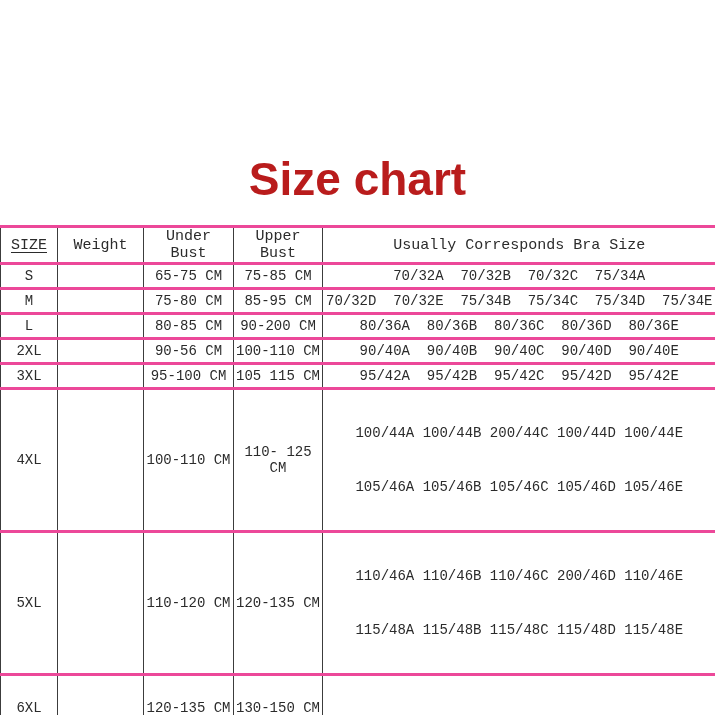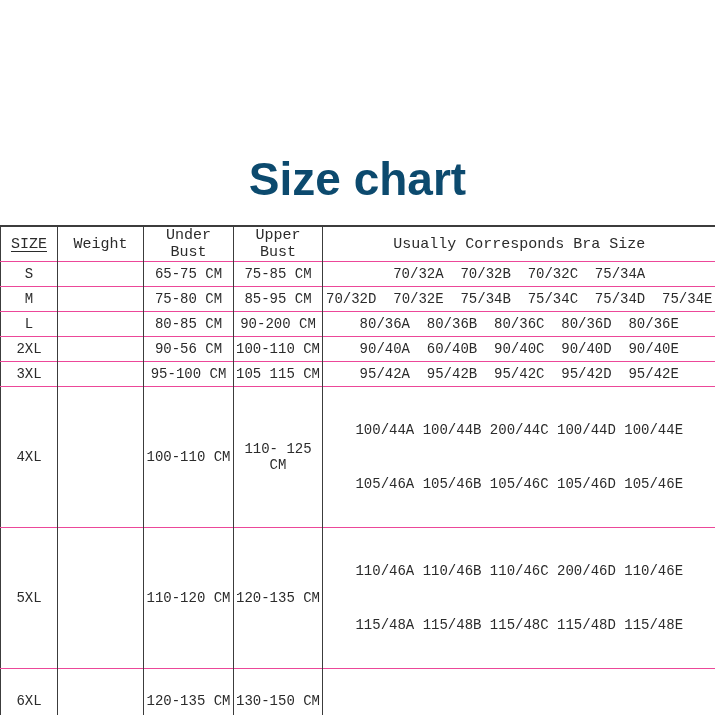--- a/index.html
+++ b/index.html
@@ -12,38 +12,38 @@
     height: 715px;
     font-family: "Liberation Mono", "DejaVu Sans Mono", monospace;
     color: #2b2b2b;
     overflow: hidden;
   }
   .page-title {
     font-family: "Liberation Sans", sans-serif;
     font-weight: bold;
     font-size: 46px;
     line-height: 52px;
-    color: #0c4a6e;
+    color: #b91c1c;
     text-align: center;
     margin: 0;
     padding-top: 153px;
     padding-bottom: 20px;
     letter-spacing: 0px;
   }
   table.size-table {
     width: 715px;
     border-collapse: collapse;
     table-layout: fixed;
     border-top: 2px solid #3c3c3c;
     border-bottom: 1px solid #3c3c3c;
     border-left: 1px solid #3c3c3c;
   }
   table.size-table th,
   table.size-table td {
-    border-top: 1px solid #ec4899;
+    border-top: 3px solid #ec4899;
     padding: 0;
     font-weight: normal;
     font-size: 14px;
     text-align: center;
     vertical-align: middle;
   }
   table.size-table .vline {
     border-right: 1px solid #3c3c3c;
   }
   tr.header-row { height: 30px; }
@@ -106,21 +106,21 @@
     <td class="vline">90-200 CM</td>
     <td class="bra-cell"><div class="bra-line">80/36A  80/36B  80/36C  80/36D  80/36E</div></td>
   </tr>
 
 
   <tr class="std-row">
     <td class="vline">2XL</td>
     <td class="vline"></td>
     <td class="vline">90-56 CM</td>
     <td class="vline">100-110 CM</td>
-    <td class="bra-cell"><div class="bra-line">90/40A  60/40B  90/40C  90/40D  90/40E</div></td>
+    <td class="bra-cell"><div class="bra-line">90/40A  90/40B  90/40C  90/40D  90/40E</div></td>
   </tr>
 
   <tr class="std-row">
     <td class="vline">3XL</td>
     <td class="vline"></td>
     <td class="vline">95-100 CM</td>
     <td class="vline">105 115 CM</td>
     <td class="bra-cell"><div class="bra-line">95/42A  95/42B  95/42C  95/42D  95/42E</div></td>
   </tr>
 

